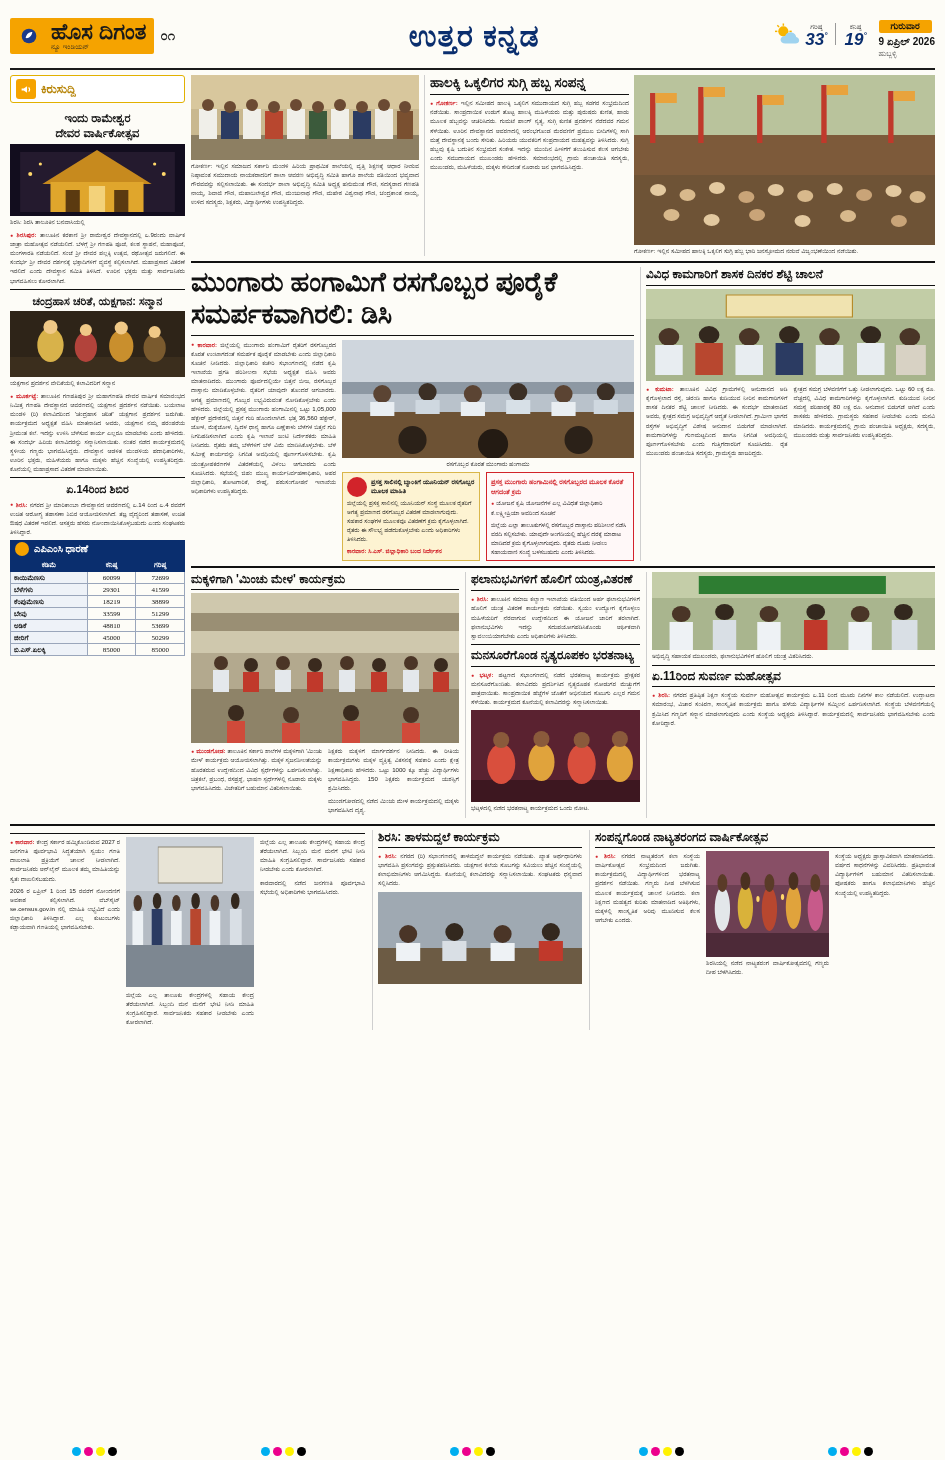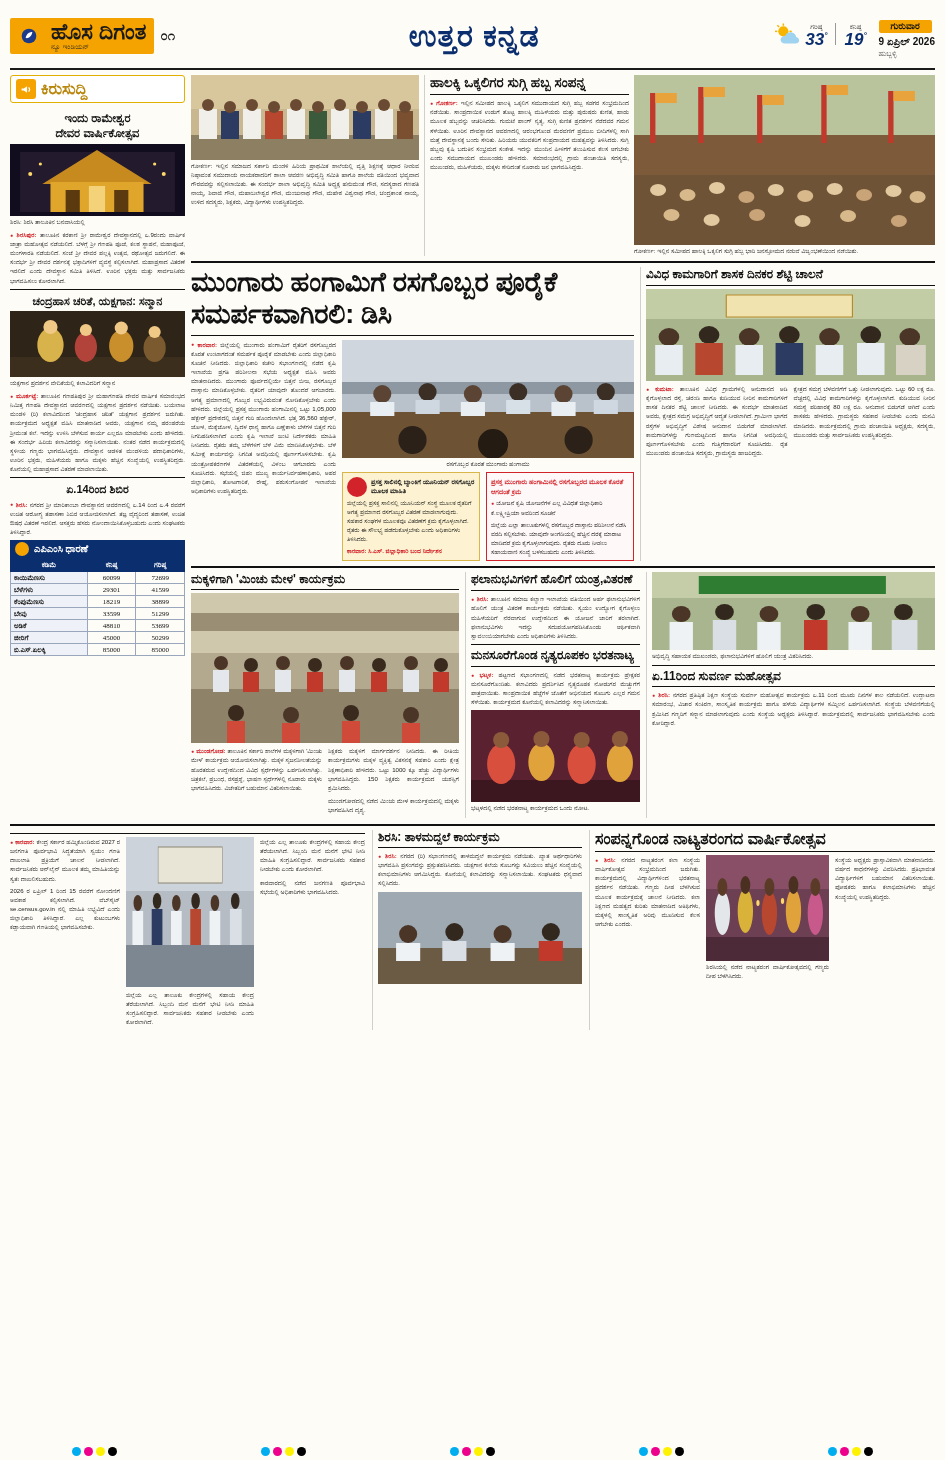--- a/index.html
+++ b/index.html
@@ -43,21 +43,21 @@
   .cap { font-size:6.2px; line-height:1.45; color:#222; padding:2px 0 0 0; text-align:justify;}
   .bodytext { font-size:6.1px; line-height:1.5; text-align:justify; color:#1b1b1b; }
   .bodytext p { margin:0 0 3px 0; }
 
   
   .top-area { display:flex; gap:6px; margin-top:5px; }
   .colA { width:175px; }
 
   .kirusuddi { background:#fff; border:1px solid #e2b100; border-radius:3px; padding:3px 5px; display:flex; align-items:center; gap:5px; }
   .kirusuddi .ic { width:20px; height:20px; background:#f5a300; border-radius:3px; display:flex;align-items:center;justify-content:center;}
-  .kirusuddi .tx { font-size:16px; font-weight:bold; color:#b8860b; }
+  .kirusuddi .tx { font-size:12px; font-weight:bold; color:#b8860b; }
   .subhead-c { text-align:center; font-size:11.5px; font-weight:bold; line-height:1.3; margin:4px 0 3px; color:#111;}
 
   .bigtitle { font-size:27px; line-height:1.18; font-weight:bold; letter-spacing:-.3px; }
   .secttitle { font-size:13.5px; font-weight:bold; }
   .secttitle2 { font-size:12px; font-weight:bold; }
 
   .bullet { color:#d2232a; font-weight:bold; }
   .redbullet::before{content:"●"; color:#d2232a; font-size:5px; margin-right:2px; vertical-align:middle;}
 
   .quotebox { border:1px solid #d2232a; background:#fff8f8; padding:4px; font-size:6.1px; line-height:1.5; }
@@ -659,21 +659,21 @@
               <circle cx="172" cy="40" r="9" fill="#33281e"></circle>
                 <rect x="160" y="49" width="24" height="20" fill="#c0392b"></rect>
             </g>
           </svg>
         </div>
       </div>
     </div>
 
     <div style="flex:1;" class="col-sep">
       <div style="padding-left:5px;">
-        <div class="secttitle" style="font-size:16px;">ಸಂಪನ್ನಗೊಂಡ ನಾಟ್ಯತರಂಗದ ವಾರ್ಷಿಕೋತ್ಸವ</div>
+        <div class="secttitle" style="font-size:12px;">ಸಂಪನ್ನಗೊಂಡ ನಾಟ್ಯತರಂಗದ ವಾರ್ಷಿಕೋತ್ಸವ</div>
         <div class="hair" style="margin:3px 0;"></div>
         <div style="display:flex; gap:6px;">
           <div style="width:105px;" class="bodytext">
             <p><span class="bullet redbullet hl">ಶಿರಸಿ:</span>
             <span>ನಗರದ ನಾಟ್ಯತರಂಗ ಕಲಾ ಸಂಸ್ಥೆಯ ವಾರ್ಷಿಕೋತ್ಸವ ಸಂಭ್ರಮದಿಂದ ಜರುಗಿತು. ಕಾರ್ಯಕ್ರಮದಲ್ಲಿ ವಿದ್ಯಾರ್ಥಿಗಳಿಂದ ಭರತನಾಟ್ಯ ಪ್ರದರ್ಶನ ನಡೆಯಿತು. ಗಣ್ಯರು ದೀಪ ಬೆಳಗಿಸುವ ಮೂಲಕ ಕಾರ್ಯಕ್ರಮಕ್ಕೆ ಚಾಲನೆ ನೀಡಿದರು. ಕಲಾ ಶಿಕ್ಷಣದ ಮಹತ್ವದ ಕುರಿತು ಮಾತನಾಡಿದ ಅತಿಥಿಗಳು, ಮಕ್ಕಳಲ್ಲಿ ಸಾಂಸ್ಕೃತಿಕ ಅರಿವು ಮೂಡಿಸುವ ಕೆಲಸ ಆಗಬೇಕು ಎಂದರು.</span></p>
           </div>
           <div style="flex:1;">
             <div class="photo" style="height:106px;">
               <svg width="100%" height="106" viewBox="0 0 225 106" preserveAspectRatio="none">
                 <rect width="225" height="106" fill="#6d3f52"></rect>

